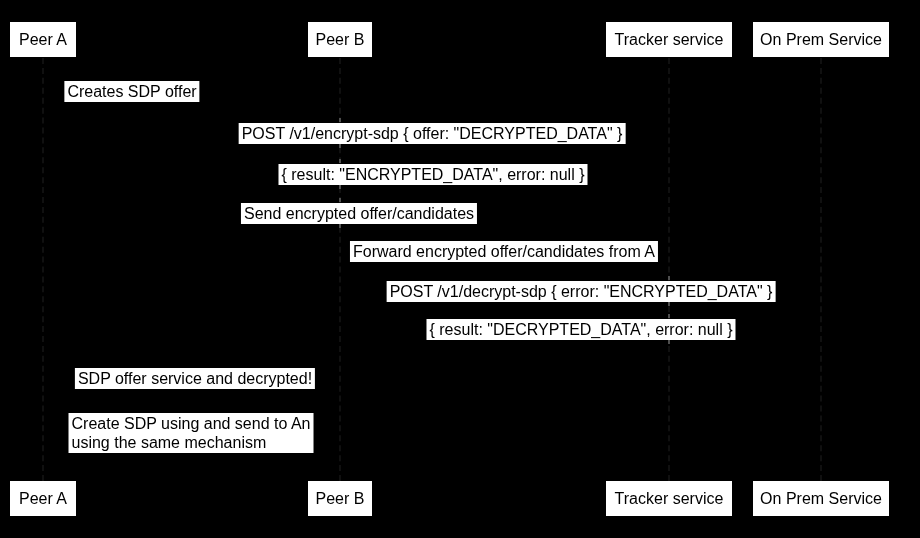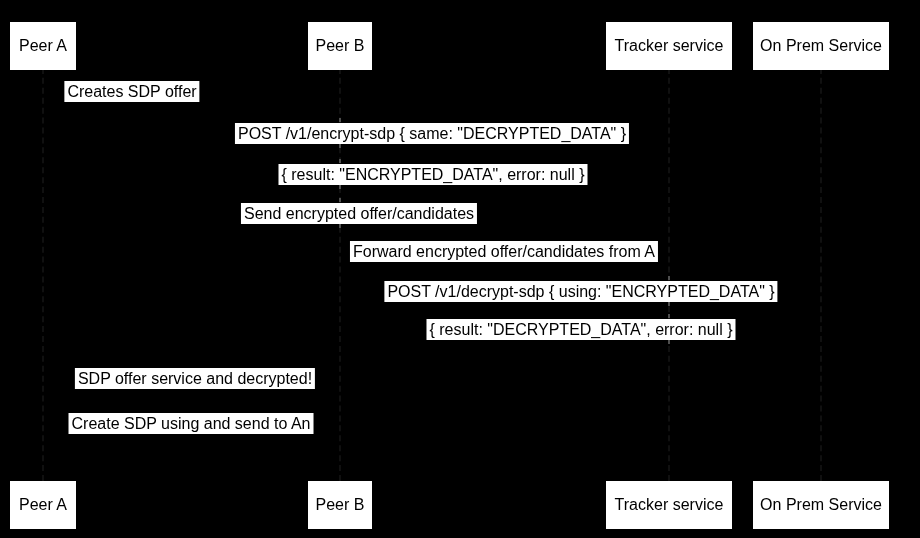--- a/index.html
+++ b/index.html
@@ -18,21 +18,21 @@
   
   .lifeline {
     position: absolute;
     top: 58px;
     height: 423px;
     width: 0;
     border-left: 2px dashed #101010;
   }
   .actor {
     position: absolute;
-    height: 48px;
+    height: 35px;
     background: #ffffff;
     color: #000000;
     font-size: 16px;
     display: flex;
     align-items: center;
     justify-content: center;
     white-space: nowrap;
     box-sizing: border-box;
   }
   .msg {
@@ -64,29 +64,30 @@
   <div class="lifeline" style="left:339px"></div>
   <div class="lifeline" style="left:668px"></div>
   <div class="lifeline" style="left:820px"></div>
 
   <div class="actor" style="left:10px;  top:22px; width:66px">Peer A</div>
   <div class="actor" style="left:308px; top:22px; width:64px">Peer B</div>
   <div class="actor" style="left:606px; top:22px; width:126px">Tracker service</div>
   <div class="actor" style="left:753px; top:22px; width:136px">On Prem Service</div>
 
   <div class="msg" style="left:132px; top:81px">Creates SDP offer</div>
-  <div class="msg" style="left:432px; top:123px">POST /v1/encrypt-sdp { same: "DECRYPTED_DATA" }</div>
+  <div class="msg" style="left:432px; top:123px">POST /v1/encrypt-sdp { offer: "DECRYPTED_DATA" }</div>
   <div class="msg" style="left:433px; top:164px">{ result: "ENCRYPTED_DATA", error: null }</div>
   <div class="msg" style="left:504px; top:241px">Forward encrypted offer/candidates from A</div>
   <div class="msg" style="left:359px; top:203px">Send encrypted offer/candidates</div>
-  <div class="msg" style="left:581px; top:281px">POST /v1/decrypt-sdp { using: "ENCRYPTED_DATA" }</div>
+  <div class="msg" style="left:581px; top:281px">POST /v1/decrypt-sdp { error: "ENCRYPTED_DATA" }</div>
   <div class="msg" style="left:581px; top:319px">{ result: "DECRYPTED_DATA", error: null }</div>
   <div class="msg" style="left:195px; top:368px">SDP offer service and decrypted!</div>
   <div class="msg" style="left:191px; top:413px">
     <span class="line">Create SDP using and send to An</span>
+    <span class="line">using the same mechanism</span>
   </div>
 
   <div class="tick" style="left:339px; top:118px"></div>
   <div class="tick" style="left:339px; top:144px"></div>
   <div class="tick" style="left:339px; top:159px"></div>
   <div class="tick" style="left:339px; top:185px"></div>
   <div class="tick" style="left:339px; top:198px"></div>
   <div class="tick" style="left:339px; top:224px"></div>
   <div class="tick" style="left:668px; top:276px"></div>
   <div class="tick" style="left:668px; top:302px"></div>

